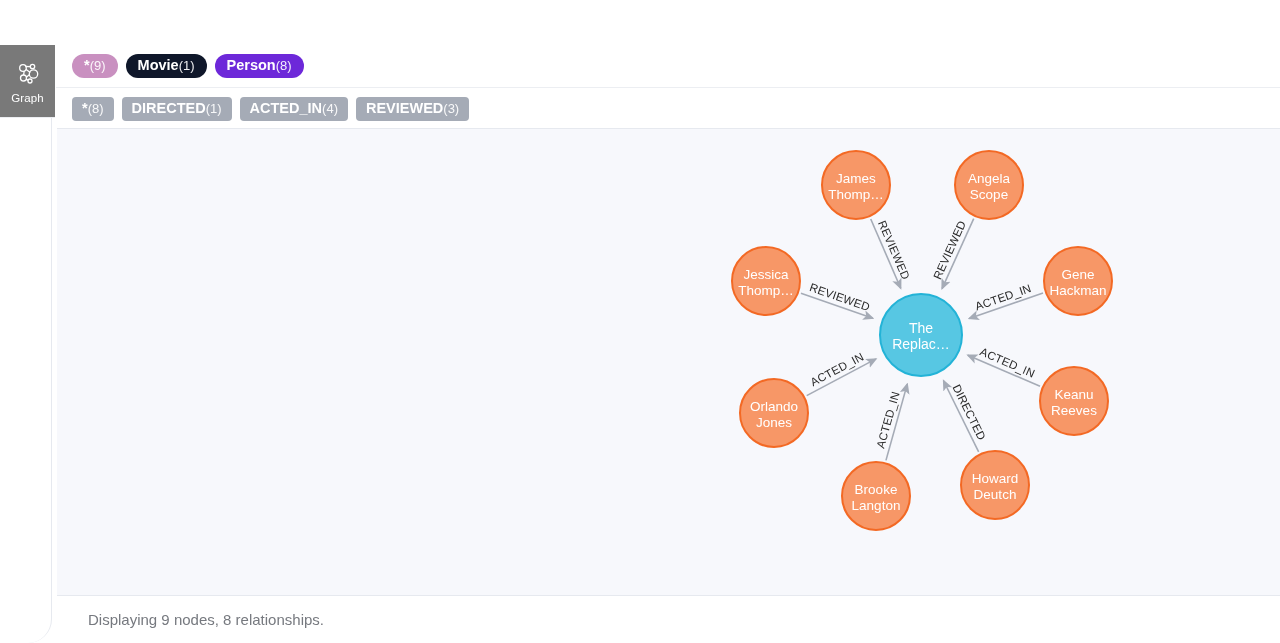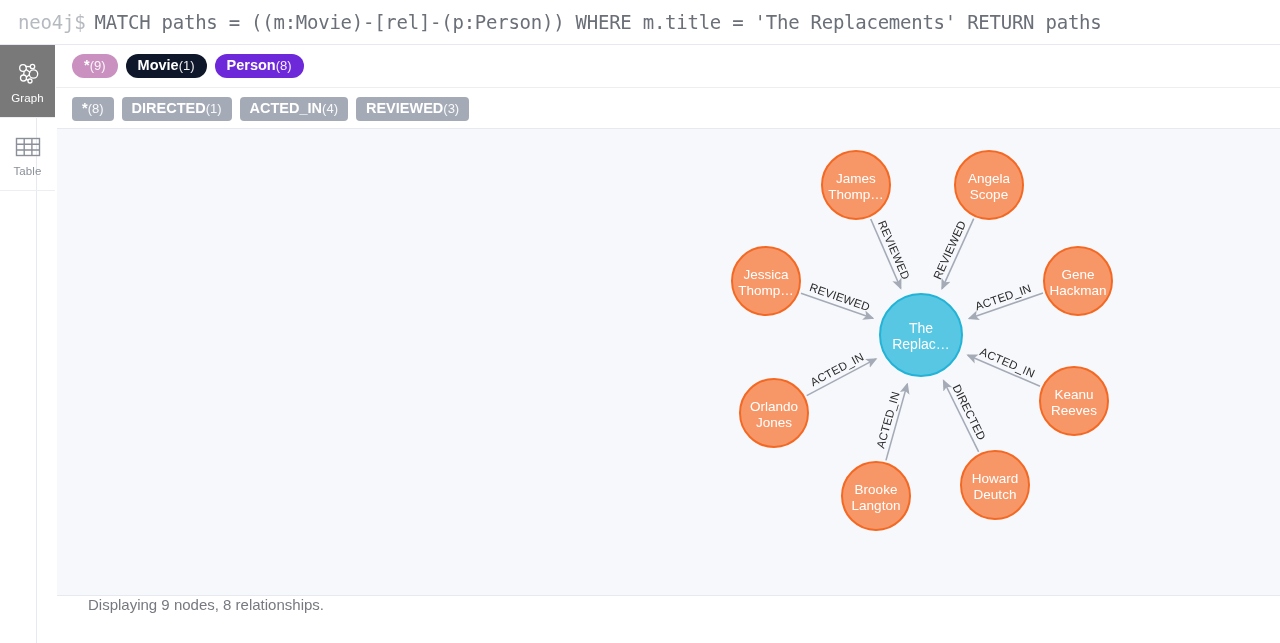--- a/index.html
+++ b/index.html
@@ -27,23 +27,24 @@
     font-size: 19px; color: #b5b9c0; letter-spacing: -0.2px;
   }
   .querytext {
     font-family: "DejaVu Sans Mono", monospace;
     font-size: 19px; color: #6a6f78; letter-spacing: -0.25px;
     margin-left: 9px;
   }
 
   
   .sidebar {
-    position: absolute; left: 0; top: 45px; width: 37px; height: 598px;
+    position: absolute; left: 0; top: 45px; width: 52px; height: 598px;
     background: #ffffff;
     border-right: 1px solid #e6e9ef;
+    border-radius: 24px;
   }
   .side-item {
     width: 55px; height: 73px;
     display: flex; flex-direction: column;
     align-items: center; justify-content: center;
     border-bottom: 1px solid #eceef2;
     cursor: pointer;
     color: #8a8f98;
   }
   .side-item.active { background: #797979; color: #ffffff; }
@@ -102,60 +103,47 @@
     text-anchor: middle;
     letter-spacing: 0.2px;
   }
 
   
   .footer {
     position: absolute; left: 57px; top: 595px;
     width: 1223px; height: 48px;
     background: #ffffff;
     border-top: 1px solid #e6e9ef;
-    display: flex; align-items: flex-start;
+    display: flex; align-items: center;
     padding-left: 31px;
   }
   .footer-text { font-size: 15px; color: #76797f; }
 </style>
 </head>
 <body>
 
 <div id="app">
 
-  <div class="querybar">
-    <span class="prompt">neo4j$</span>
-    <span class="querytext">MATCH paths = ((m:Movie)-[rel]-(p:Person)) WHERE m.title = 'The Replacements' RETURN paths</span>
-  </div>
 
   <div class="sidebar">
 
     <div class="side-item active">
       <span class="ico">
         <svg width="26" height="26" viewBox="0 0 26 26" fill="none" stroke="currentColor" stroke-width="1.3">
           <circle cx="8" cy="7" r="3.3"></circle>
           <circle cx="17.5" cy="5.5" r="2.2"></circle>
           <circle cx="18.5" cy="13" r="4.2"></circle>
           <circle cx="8.5" cy="17" r="3"></circle>
           <circle cx="15" cy="20" r="2"></circle>
           <path d="M10.8 8.2 L15.3 11.5 M10.3 5.5 L15.4 5.7 M9.2 10.2 L8.6 14 M11.3 16.3 L14.6 13.5 M11.2 18.1 L13 19.4"></path>
         </svg>
       </span>
       <span class="side-label">Graph</span>
     </div>
 
-    <div class="side-item">
-      <span class="ico">
-        <svg width="26" height="22" viewBox="0 0 26 22" fill="none" stroke="currentColor" stroke-width="1.4">
-          <rect x="1.5" y="2.5" width="23" height="17"></rect>
-          <path d="M1.5 8.2 H24.5 M1.5 14 H24.5 M9.2 2.5 V19.5 M16.9 2.5 V19.5"></path>
-        </svg>
-      </span>
-      <span class="side-label">Table</span>
-    </div>
 
 
   </div>
 
   <div class="legend">
     <div class="legend-row nodes">
       <span class="pill" style="background:#c990c0">
         <span>*</span>
           <span class="cnt">(9)</span>
       </span>

